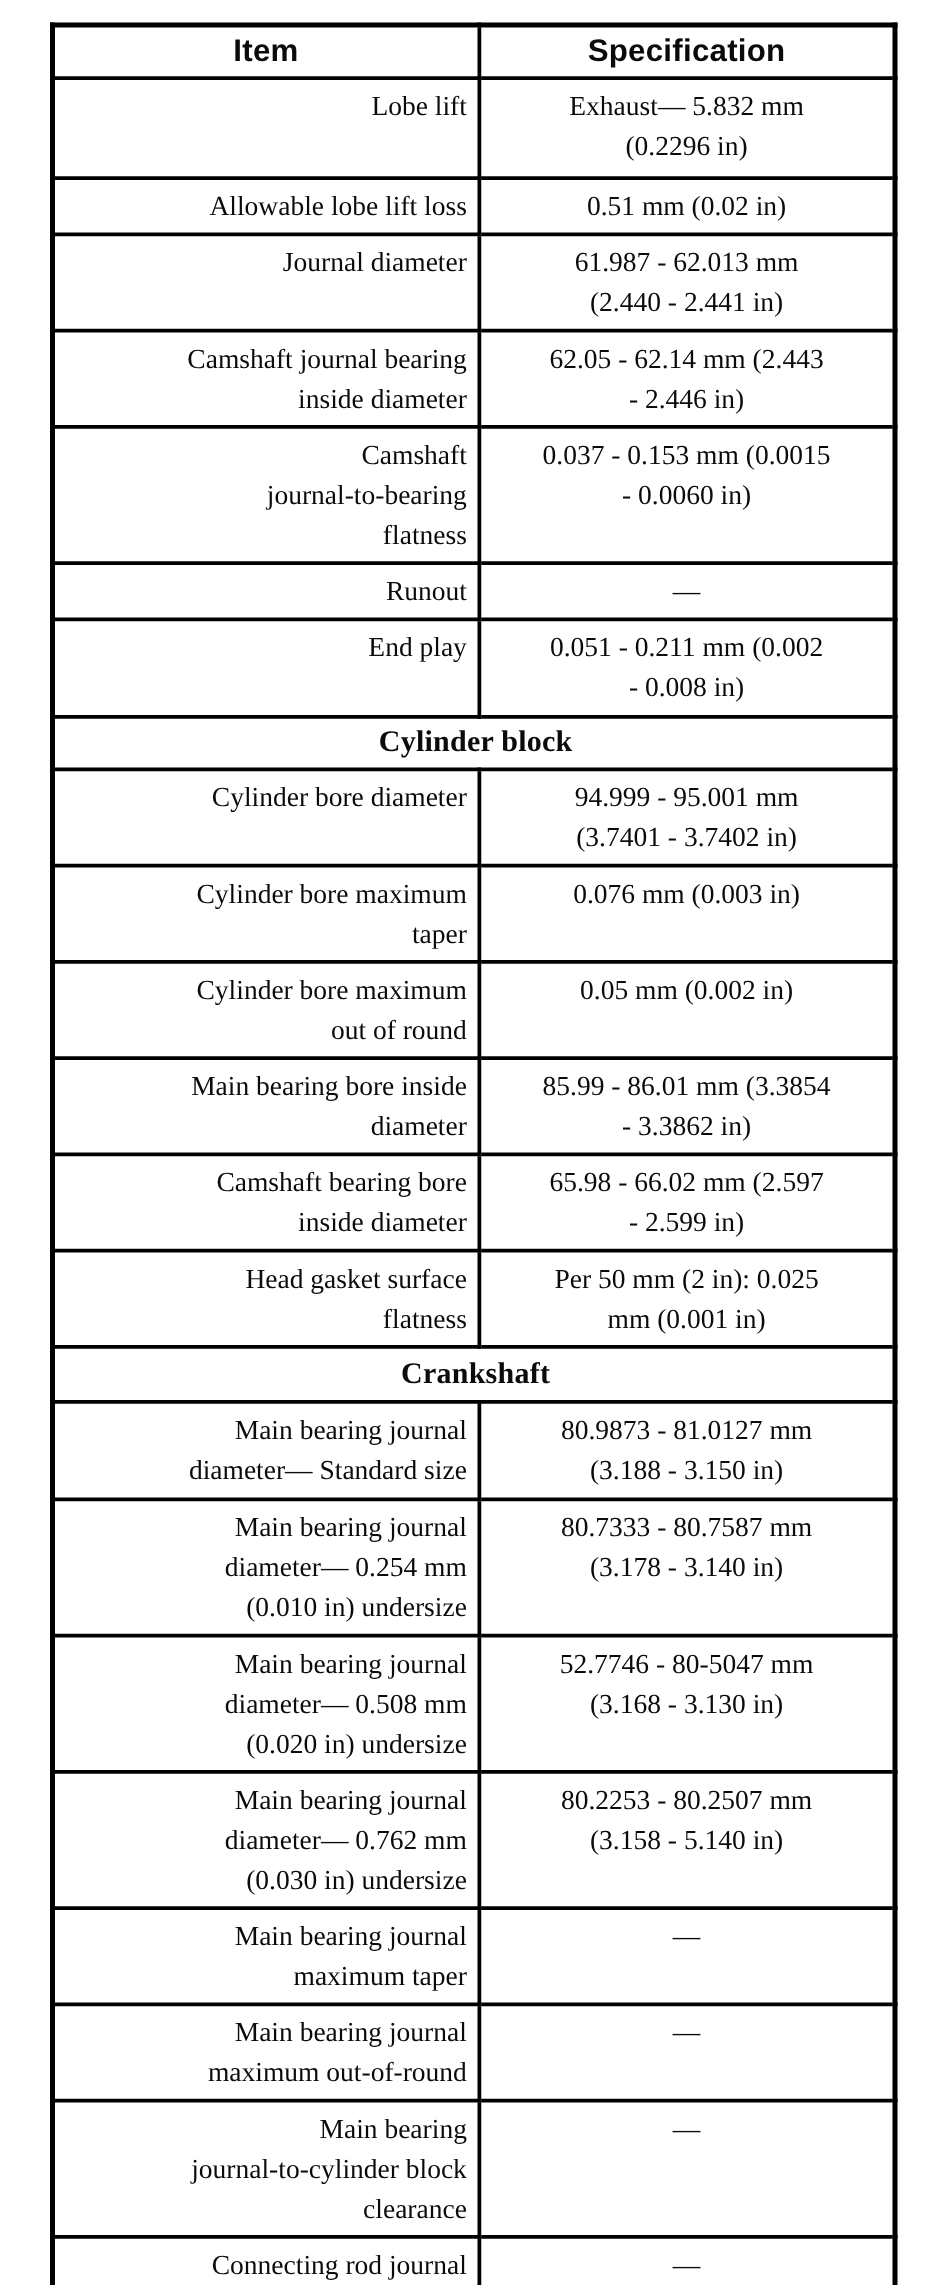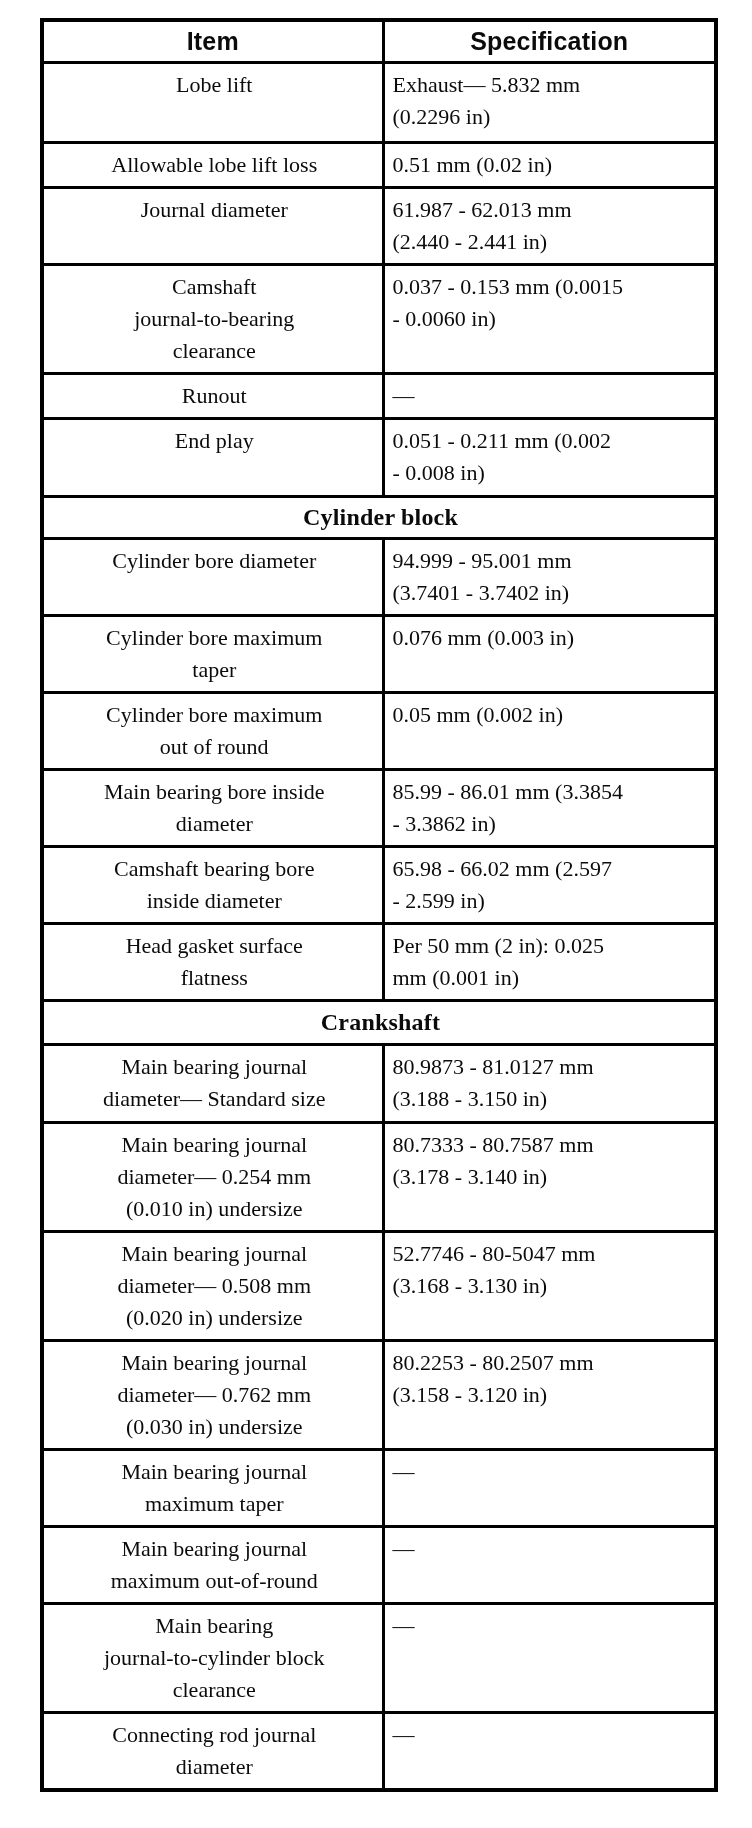--- a/index.html
+++ b/index.html
@@ -36,29 +36,29 @@
     font-weight: bold;
     font-size: 25px;
     text-align: center;
     vertical-align: middle;
     padding: 2px 4px;
     letter-spacing: 0.2px;
   }
   td.item {
     font-size: 22px;
     line-height: 32px;
-    text-align: center;
+    text-align: right;
     vertical-align: top;
     padding: 5px 8px 5px 11px;
     white-space: pre-line;
   }
   td.spec {
     font-size: 22px;
     line-height: 32px;
-    text-align: left;
+    text-align: center;
     vertical-align: top;
     padding: 5px 8px;
     white-space: pre-line;
     margin-top: 25px;
   }
   td.section {
     font-size: 24px;
     font-weight: bold;
     text-align: center;
     vertical-align: middle;
@@ -87,24 +87,30 @@
       </tr>
       <tr style="height:44px">
         <td class="item">Allowable lobe lift loss</td>
         <td class="spec">0.51 mm (0.02 in)</td>
       </tr>
       <tr style="height:74px">
         <td class="item">Journal diameter</td>
         <td class="spec">61.987 - 62.013 mm
 (2.440 - 2.441 in)</td>
       </tr>
+      <tr style="height:74px">
+        <td class="item">Camshaft journal bearing
+inside diameter</td>
+        <td class="spec">62.05 - 62.14 mm (2.443
+- 2.446 in)</td>
+      </tr>
       <tr style="height:106px">
         <td class="item">Camshaft
 journal-to-bearing
-clearance</td>
+flatness</td>
         <td class="spec">0.037 - 0.153 mm (0.0015
 - 0.0060 in)</td>
       </tr>
       <tr style="height:42px">
         <td class="item">Runout</td>
         <td class="spec">—</td>
       </tr>
       <tr style="height:78px">
         <td class="item">End play</td>
         <td class="spec">0.051 - 0.211 mm (0.002
@@ -167,21 +173,21 @@
 diameter— 0.508 mm
 (0.020 in) undersize</td>
         <td class="spec">52.7746 - 80-5047 mm
 (3.168 - 3.130 in)</td>
       </tr>
       <tr style="height:102px">
         <td class="item">Main bearing journal
 diameter— 0.762 mm
 (0.030 in) undersize</td>
         <td class="spec">80.2253 - 80.2507 mm
-(3.158 - 3.120 in)</td>
+(3.158 - 5.140 in)</td>
       </tr>
       <tr style="height:74px">
         <td class="item">Main bearing journal
 maximum taper</td>
         <td class="spec">—</td>
       </tr>
       <tr style="height:74px">
         <td class="item">Main bearing journal
 maximum out-of-round</td>
         <td class="spec">—</td>

